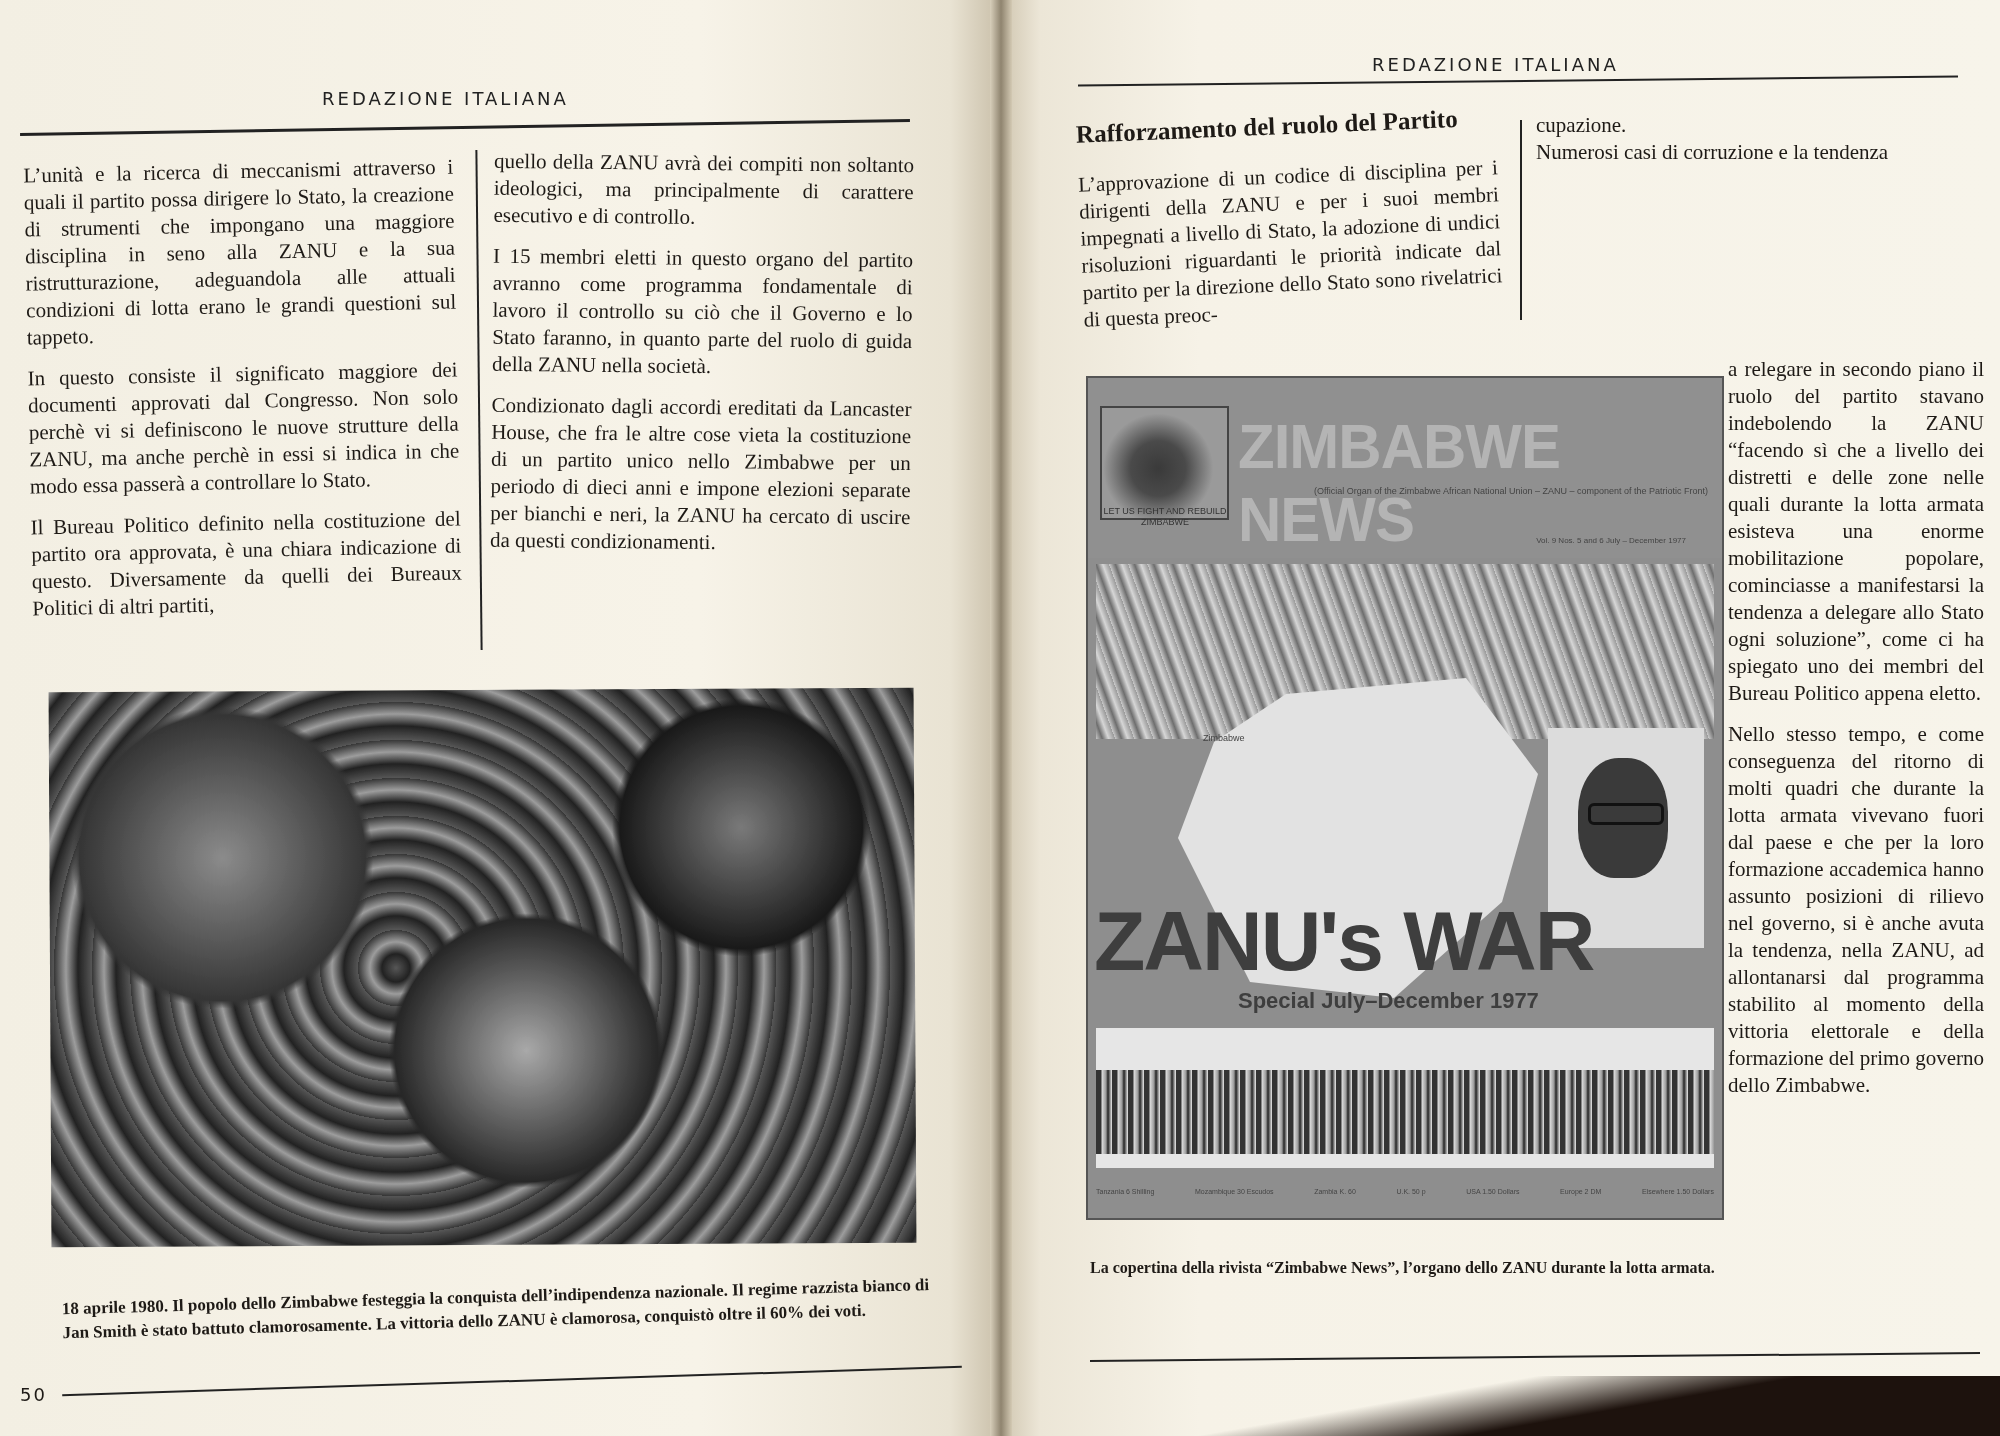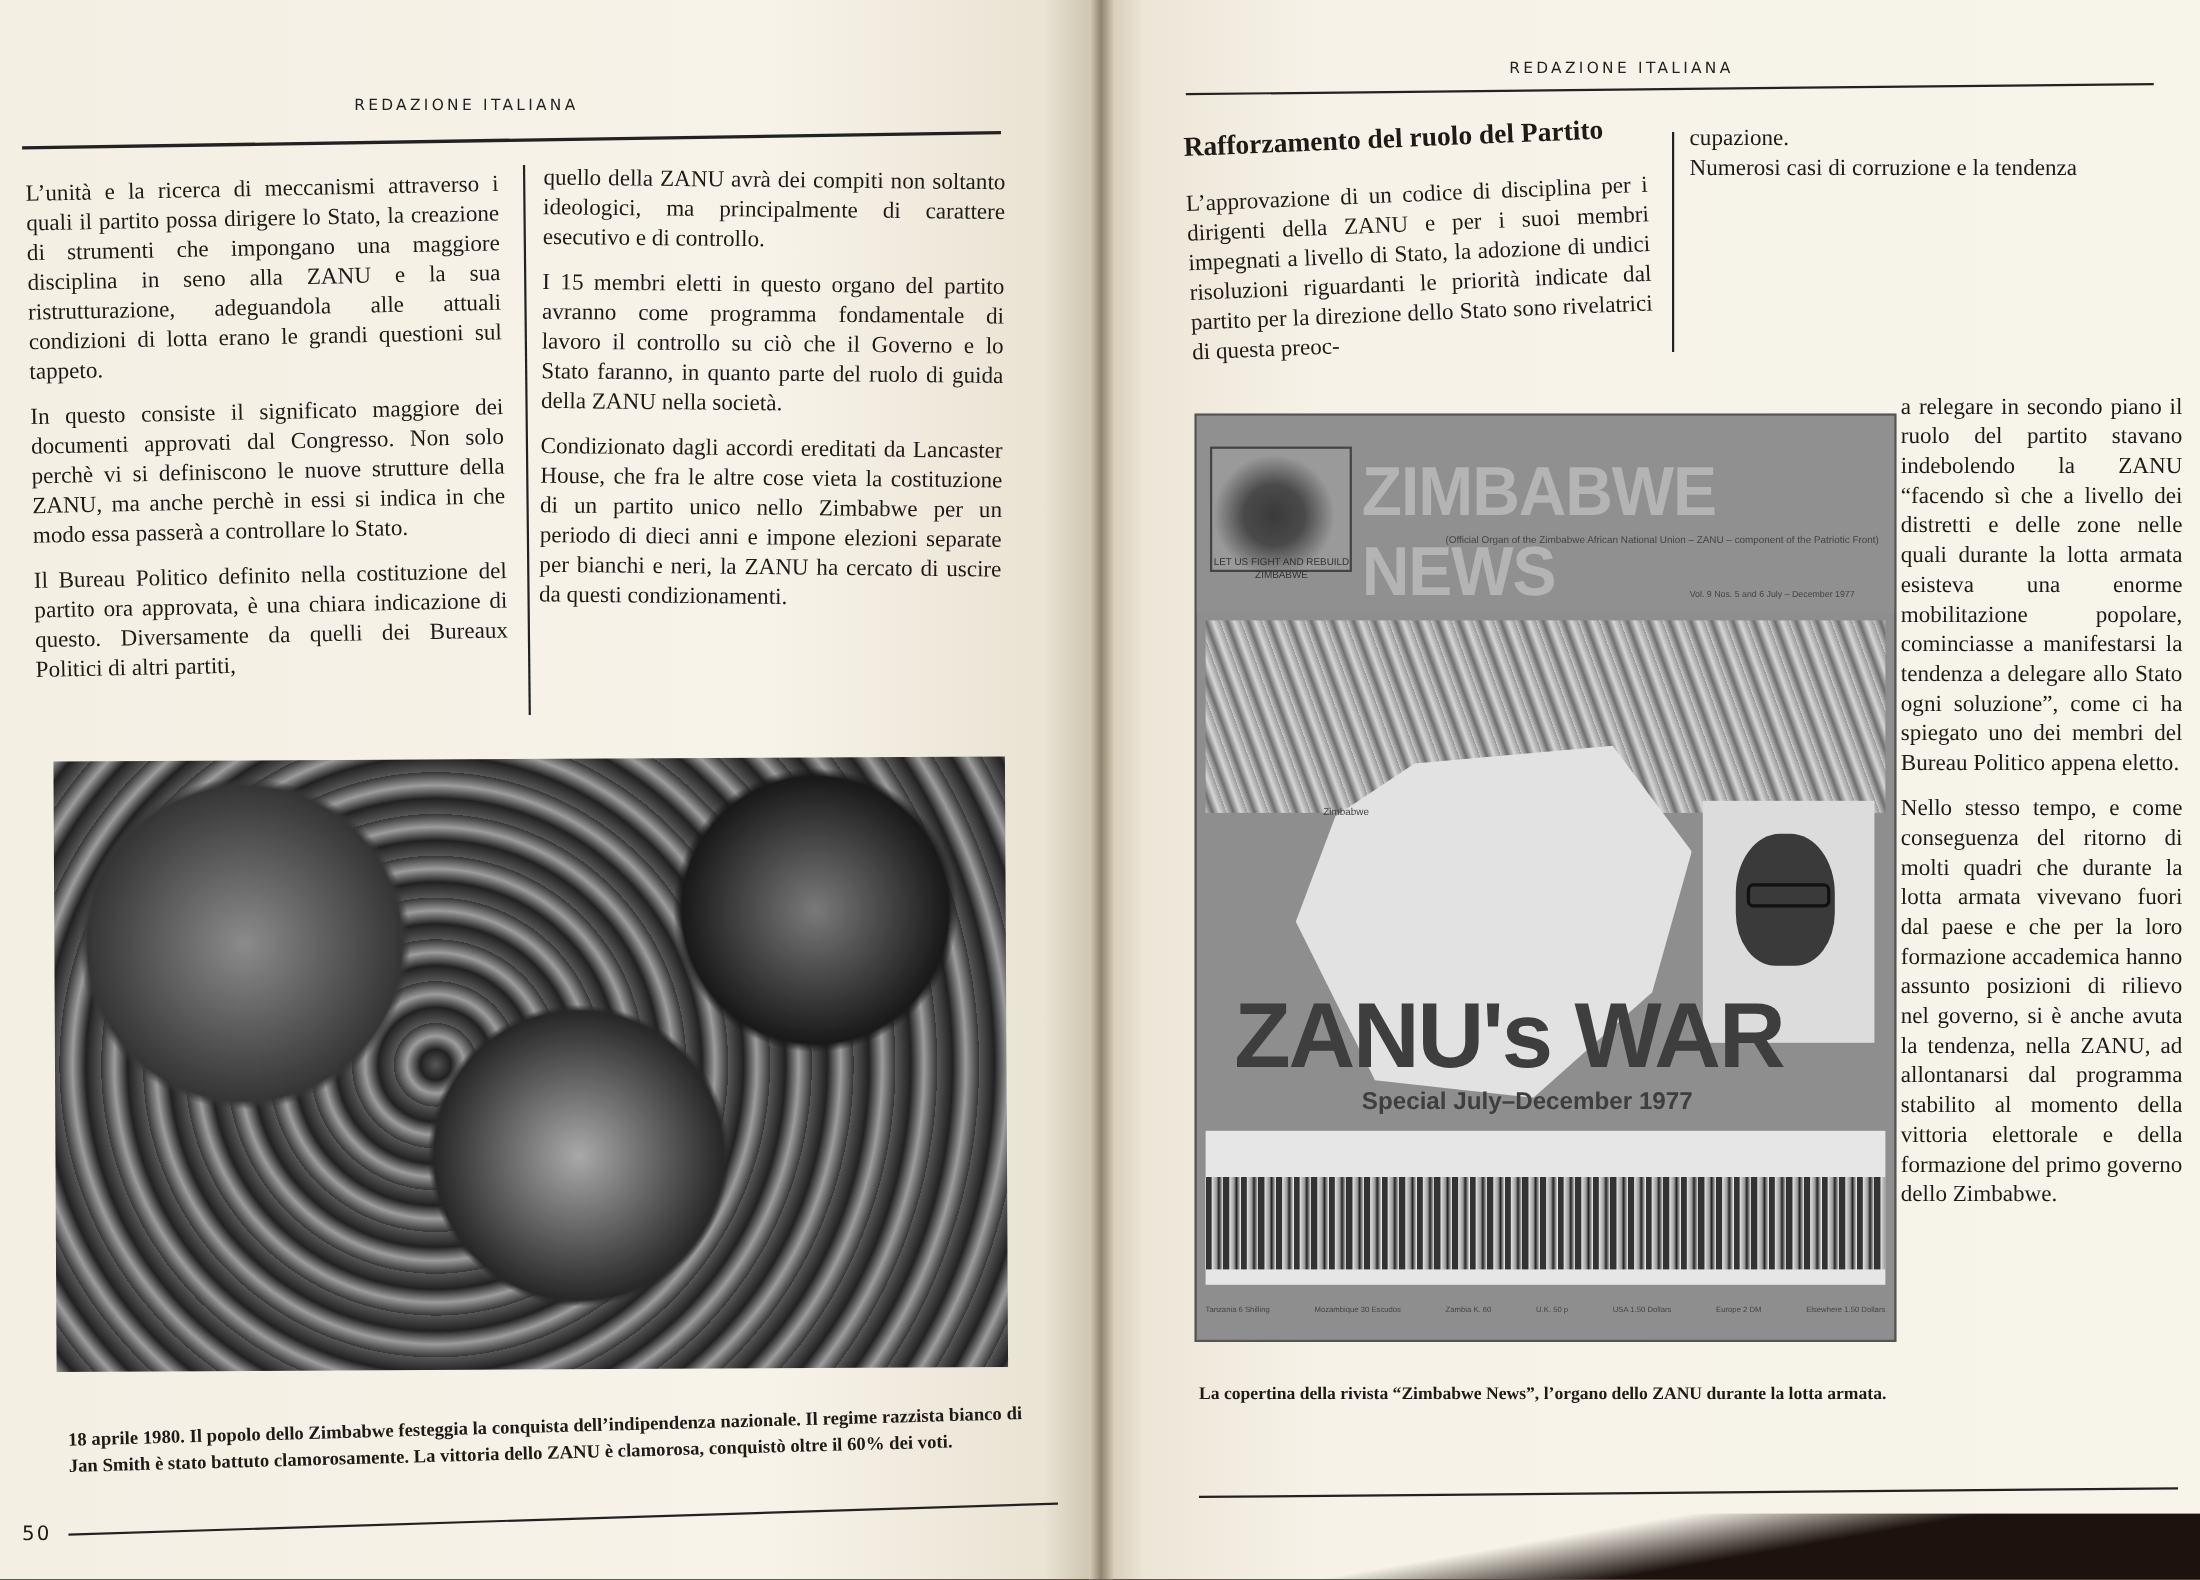--- a/index.html
+++ b/index.html
@@ -17,21 +17,21 @@
     background:linear-gradient(90deg,#f3efe3 0%,#f7f3e8 70%,#e9e3d3 95%,#c9bfa9 100%); }
   .page-right { left:1000px; width:1000px;
     background:linear-gradient(90deg,#cfc5af 0%,#ece6d7 4%,#f6f2e7 20%,#f7f4ea 100%); }
   .gutter { position:absolute; left:990px; top:0; width:22px; height:1436px;
     background:linear-gradient(90deg,#d8cfbb,#8f846f 50%,#d3c9b3); }
   .bottom-shadow { position:absolute; left:1000px; bottom:0; width:1000px; height:60px;
     background:linear-gradient(170deg,transparent 40%,#1d120d 60%); }
 
   .running-head {
     position:absolute; font-family:"DejaVu Sans","Liberation Sans",sans-serif;
-    letter-spacing:3px; font-size:14px; color:#222;
+    letter-spacing:3px; font-size:18px; color:#222;
   }
   .rule { position:absolute; height:0; border-top:3px solid #222; }
 
   .col { position:absolute; font-size:21px; line-height:27px; text-align:justify; hyphens:manual; }
   .col p { margin:0 0 14px 0; }
   .vrule { position:absolute; width:0; border-left:2px solid #222; }
 
   .heading { font-weight:bold; font-size:25px; margin:0 0 24px 0; }
 
   .photo {
@@ -60,21 +60,21 @@
   .mag-sub { position:absolute; left:150px; top:108px; width:470px; font-size:9px; color:#444; text-align:right; line-height:11px; }
   .mag-vol { position:absolute; right:36px; top:158px; font-size:8px; color:#444;text-align:center; }
   .mag-soldiers { position:absolute; left:8px; top:186px; width:618px; height:175px;
     background:repeating-linear-gradient(70deg,#c9c9c9 0,#6e6e6e 6px,#d6d6d6 12px,#9a9a9a 18px); }
   .mag-map { position:absolute; left:90px; top:300px; width:360px; height:320px; background:#e2e2e2;
     clip-path:polygon(30% 5%,80% 0,100% 30%,90% 70%,60% 100%,20% 95%,0 50%,10% 20%); }
   .mag-map-label { position:absolute; left:115px; top:355px; font-size:9px; color:#444; }
   .mag-portrait { position:absolute; left:460px; top:350px; width:156px; height:220px; background:#dcdcdc; }
   .mag-face { position:absolute; left:30px; top:30px; width:90px; height:120px; border-radius:45% 45% 40% 40%; background:#3a3a3a; }
   .mag-glasses { position:absolute; left:40px; top:75px; width:70px; height:16px; border:3px solid #111; border-radius:6px; }
-  .mag-war { position:absolute; left:6px; top:515px; font-size:84px; font-weight:bold; color:#3e3e3e; letter-spacing:-2px; font-family:"Liberation Sans",sans-serif;margin-left:28px; }
+  .mag-war { position:absolute; left:6px; top:515px; font-size:84px; font-weight:bold; color:#3e3e3e; letter-spacing:-2px; font-family:"Liberation Sans",sans-serif; }
   .mag-special { position:absolute; left:150px; top:610px; font-size:22px; font-weight:bold; color:#3e3e3e; }
   .mag-crowd { position:absolute; left:8px; top:650px; width:618px; height:140px; background:#e6e6e6;
     background-image:repeating-linear-gradient(90deg,#333 0,#333 5px,#ddd 6px,#999 10px,#222 12px,#eee 16px); background-size:100% 60%; background-repeat:no-repeat; background-position:0 75%; }
   .mag-prices { position:absolute; left:8px; top:810px; width:618px; font-size:7px; color:#444; display:flex; justify-content:space-between; }
 
   .page-number { position:absolute; font-family:"DejaVu Sans",sans-serif; font-size:18px; letter-spacing:2px; }
 </style>
 </head>
 <body>
 

